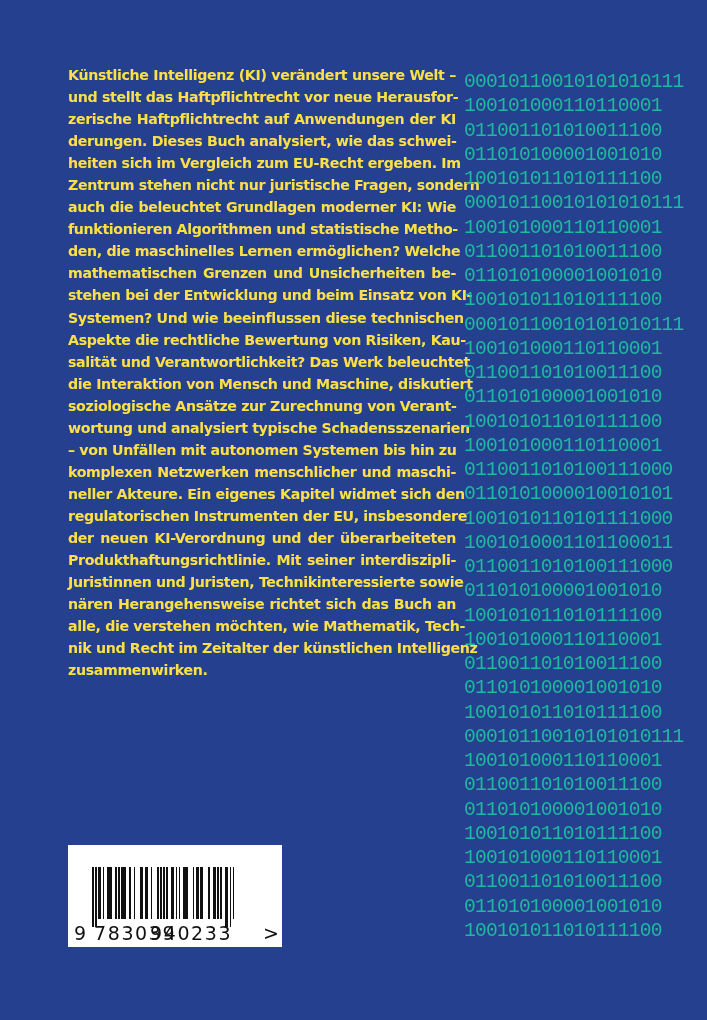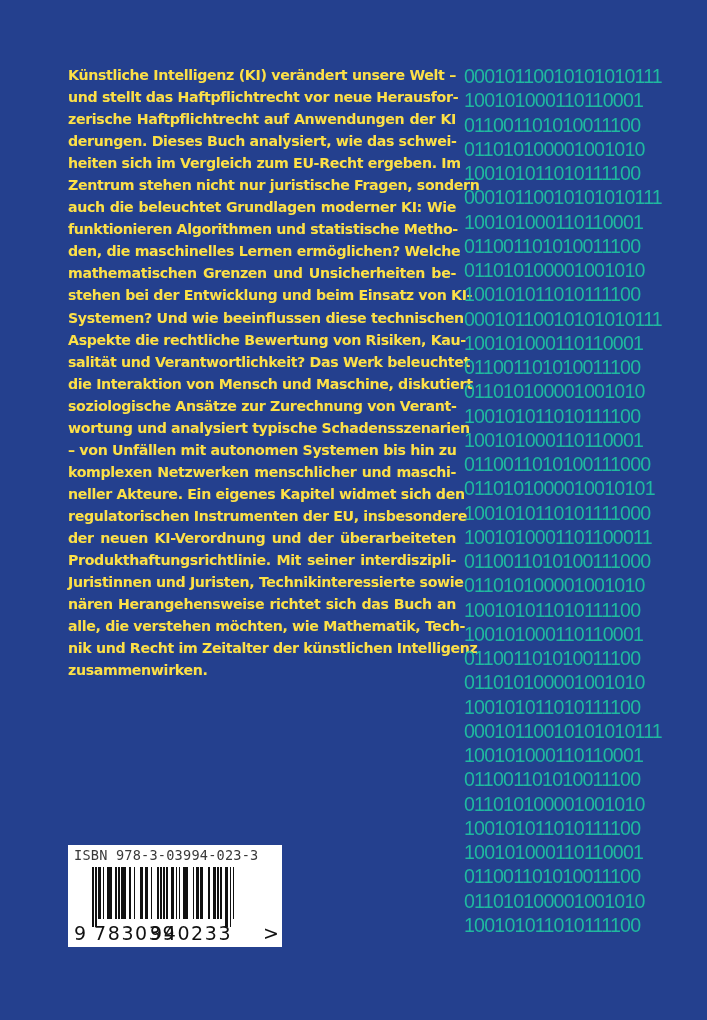--- a/index.html
+++ b/index.html
@@ -23,25 +23,25 @@
   .blurb .line {
     display: block;
     white-space: nowrap;
     text-align: justify;
     text-align-last: justify;
     height: 22.05px;
   }
   .blurb .line.last { text-align-last: left; }
   .binary {
     position: absolute;
-    left: 464px; top: 64px;
+    left: 464px; top: 70px;
     width: 243px;
     overflow: hidden;
     color: #1fb9a0;
-    font-family: Liberation Sans, sans-serif;
+    font-family: Liberation Mono, monospace;
     font-size: 19.6px;
     line-height: 24.25px;
     letter-spacing: -0.78px;
   }
   .binary .row { display: block; white-space: nowrap; height: 24.25px; }
   .isbn-box {
     position: absolute;
     left: 68px; top: 845px;
     width: 214px; height: 102px;
     background: #ffffff;
@@ -145,21 +145,20 @@
     <span class="row">011001101010011100</span>
     <span class="row">011010100001001010</span>
     <span class="row">100101011010111100</span>
     <span class="row">100101000110110001</span>
     <span class="row">011001101010011100</span>
     <span class="row">011010100001001010</span>
     <span class="row">100101011010111100</span>
   </div>
 
 <div class="isbn-box">
-  <div class="isbn-text">ISBN 978-3-03994-023-3</div>
   <div class="bars" id="bars">
       <span class="bar guard" style="width: 1.55px;"></span>
       <span class="sp" style="width: 1.55px;"></span>
       <span class="bar guard" style="width: 1.55px;"></span>
       <span class="sp" style="width: 1.55px;"></span>
       <span class="bar" style="width: 3.1px;"></span>
       <span class="sp" style="width: 1.55px;"></span>
       <span class="bar" style="width: 1.55px;"></span>
       <span class="sp" style="width: 3.1px;"></span>
       <span class="bar" style="width: 4.65px;"></span>

